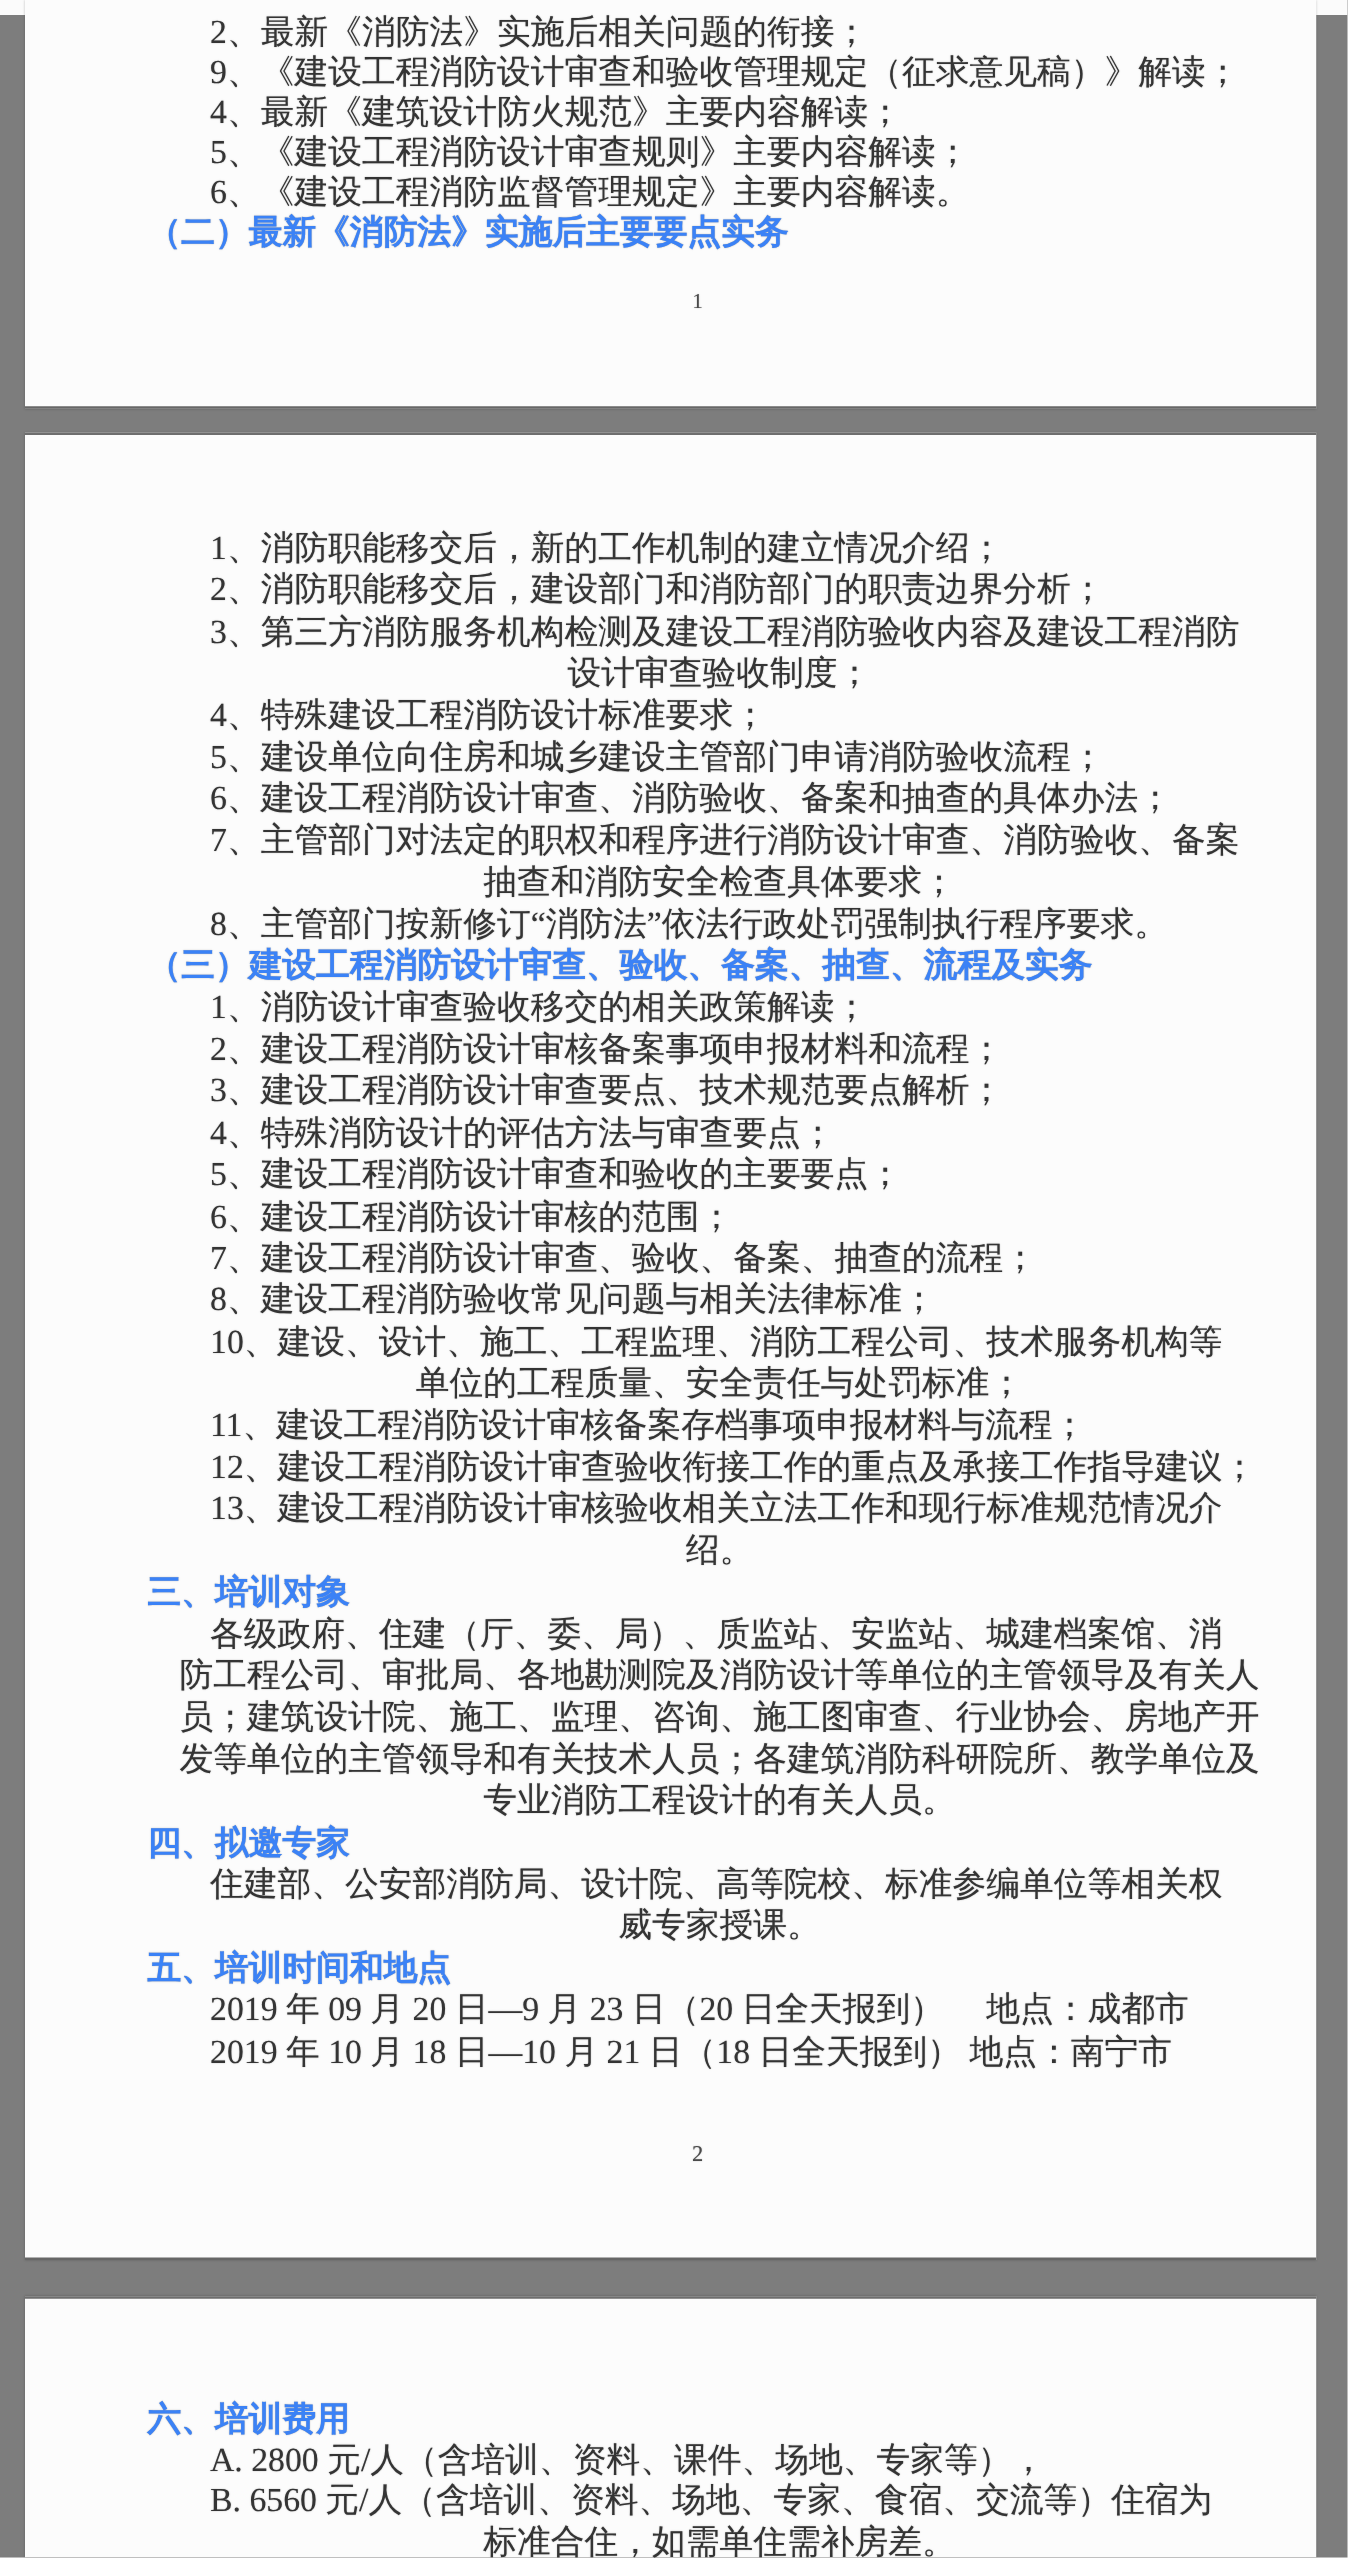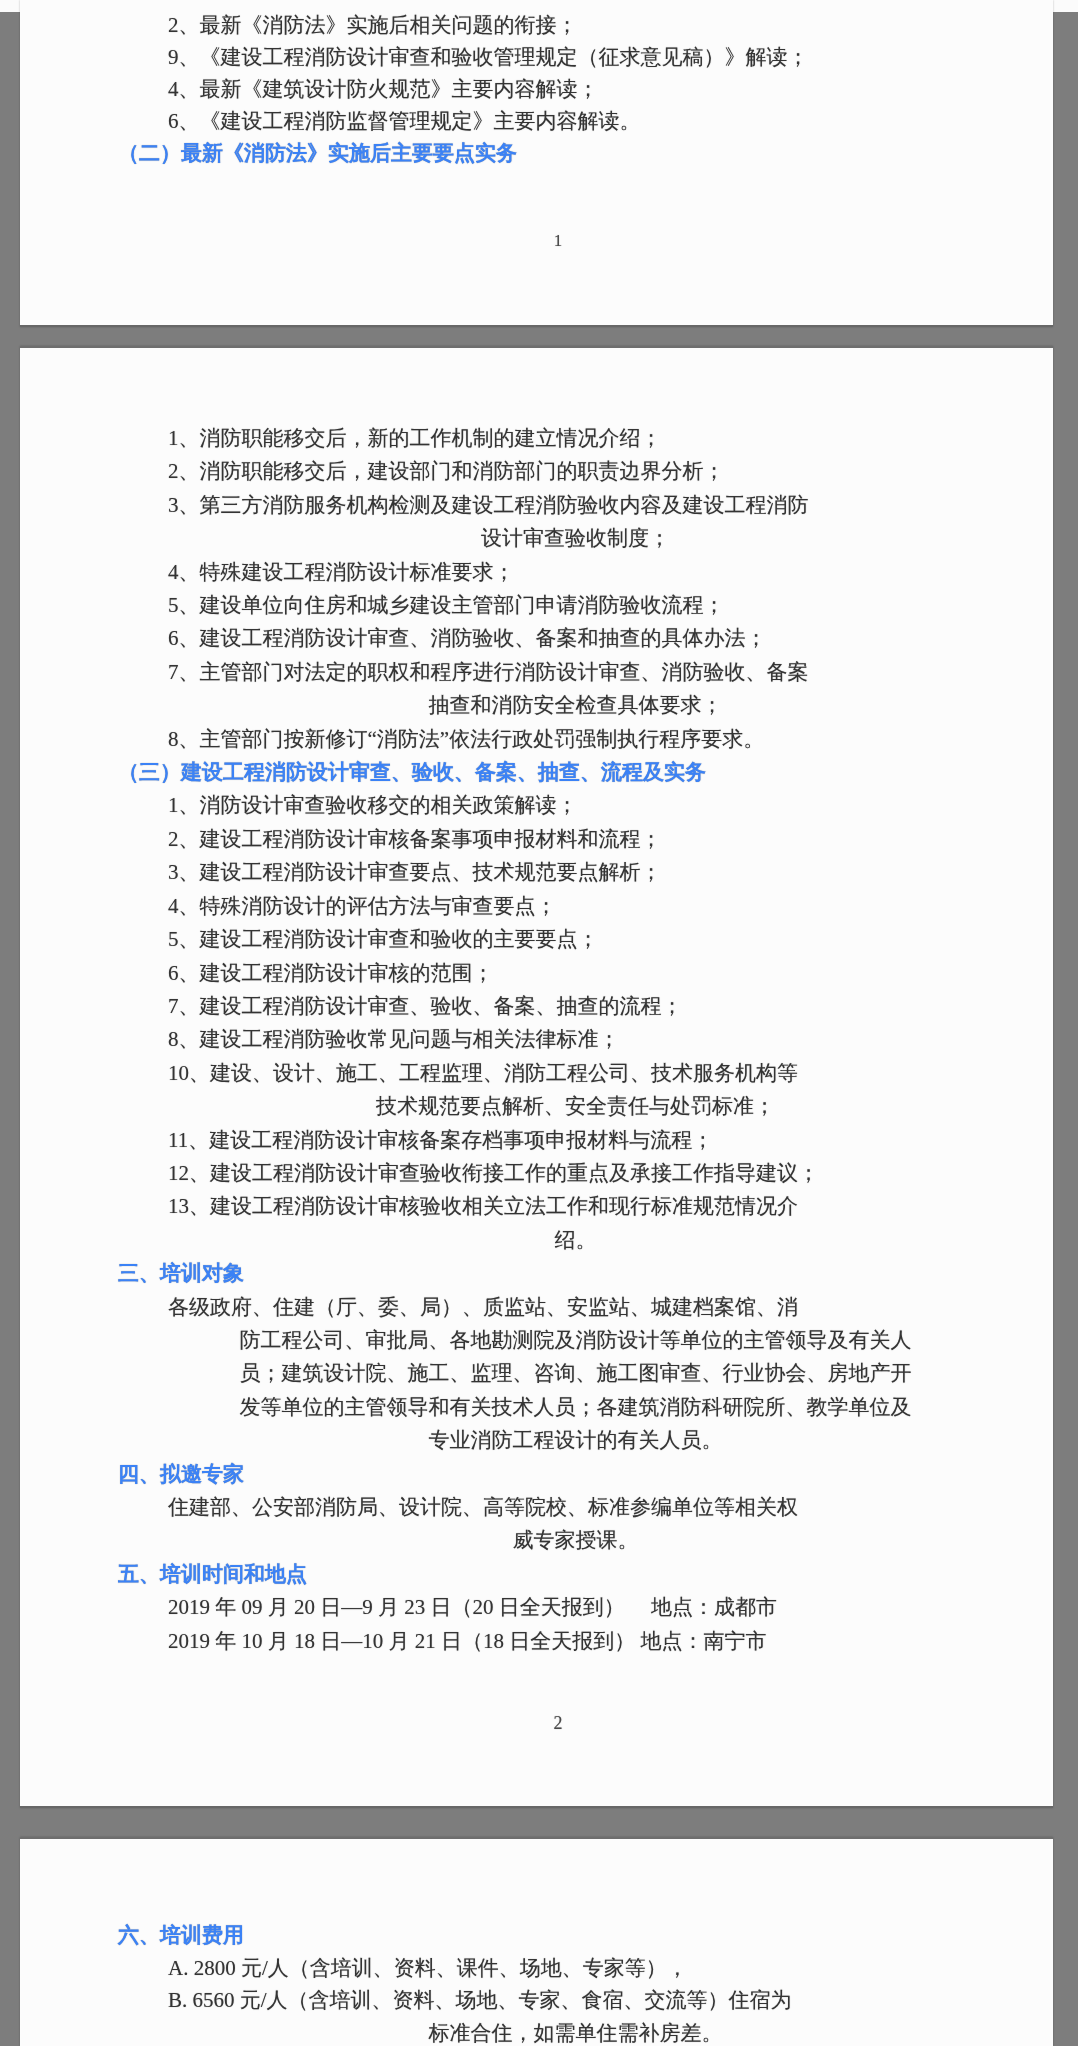--- a/index.html
+++ b/index.html
@@ -17,21 +17,21 @@
     background:#fcfcfc;
     box-sizing:border-box;
     box-shadow:0 0 2px rgba(0,0,0,.25);
   }
   .page-1{top:0;height:327px;border-bottom:2px solid #676767;}
   .page-2{top:346px;height:1462px;border-top:2px solid #6e6e6e;border-bottom:2px solid #676767;}
   .page-3{top:1837px;height:209px;border-top:2px solid #6e6e6e;}
   .text{
     position:absolute;left:98px;width:915px;
     color:#343434;
-    font-size:21px;
+    font-size:27px;
     text-shadow:0 0 1px rgba(70,70,70,.55);
   }
   .page-1 .text{top:9px;line-height:32px;}
   .page-2 .text{top:74px;line-height:33.4px;}
   .page-3 .text{top:80px;line-height:32.5px;}
   .line{white-space:nowrap;}
   .line.para{padding-left:50px;}
   .line.cont{padding-left:0;text-align:center;}
   .line.head{font-weight:bold;color:#3b82f6;}
   .page-num{
@@ -45,20 +45,21 @@
 </head>
 <body>
 
 <div class="top-strip"></div>
 
 <div class="page page-1">
   <div class="text">
       <div class="line para">2、最新《消防法》实施后相关问题的衔接；</div>
       <div class="line para">9、《建设工程消防设计审查和验收管理规定（征求意见稿）》解读；</div>
       <div class="line para">4、最新《建筑设计防火规范》主要内容解读；</div>
+      <div class="line para">5、《建设工程消防设计审查规则》主要内容解读；</div>
       <div class="line para">6、《建设工程消防监督管理规定》主要内容解读。</div>
       <div class="line head">（二）最新《消防法》实施后主要要点实务</div>
     </div>
 <div class="page-num">1</div>
   </div>
 
 <div class="page page-2">
   <div class="text">
       <div class="line para">1、消防职能移交后，新的工作机制的建立情况介绍；</div>
       <div class="line para">2、消防职能移交后，建设部门和消防部门的职责边界分析；</div>
@@ -73,21 +74,21 @@
       <div class="line head">（三）建设工程消防设计审查、验收、备案、抽查、流程及实务</div>
       <div class="line para">1、消防设计审查验收移交的相关政策解读；</div>
       <div class="line para">2、建设工程消防设计审核备案事项申报材料和流程；</div>
       <div class="line para">3、建设工程消防设计审查要点、技术规范要点解析；</div>
       <div class="line para">4、特殊消防设计的评估方法与审查要点；</div>
       <div class="line para">5、建设工程消防设计审查和验收的主要要点；</div>
       <div class="line para">6、建设工程消防设计审核的范围；</div>
       <div class="line para">7、建设工程消防设计审查、验收、备案、抽查的流程；</div>
       <div class="line para">8、建设工程消防验收常见问题与相关法律标准；</div>
       <div class="line para">10、建设、设计、施工、工程监理、消防工程公司、技术服务机构等</div>
-      <div class="line cont">技术规范要点解析、安全责任与处罚标准；</div>
+      <div class="line cont">单位的工程质量、安全责任与处罚标准；</div>
       <div class="line para">11、建设工程消防设计审核备案存档事项申报材料与流程；</div>
       <div class="line para">12、建设工程消防设计审查验收衔接工作的重点及承接工作指导建议；</div>
       <div class="line para">13、建设工程消防设计审核验收相关立法工作和现行标准规范情况介</div>
       <div class="line cont">绍。</div>
       <div class="line head">三、培训对象</div>
       <div class="line para">各级政府、住建（厅、委、局）、质监站、安监站、城建档案馆、消</div>
       <div class="line cont">防工程公司、审批局、各地勘测院及消防设计等单位的主管领导及有关人</div>
       <div class="line cont">员；建筑设计院、施工、监理、咨询、施工图审查、行业协会、房地产开</div>
       <div class="line cont">发等单位的主管领导和有关技术人员；各建筑消防科研院所、教学单位及</div>
       <div class="line cont">专业消防工程设计的有关人员。</div>

